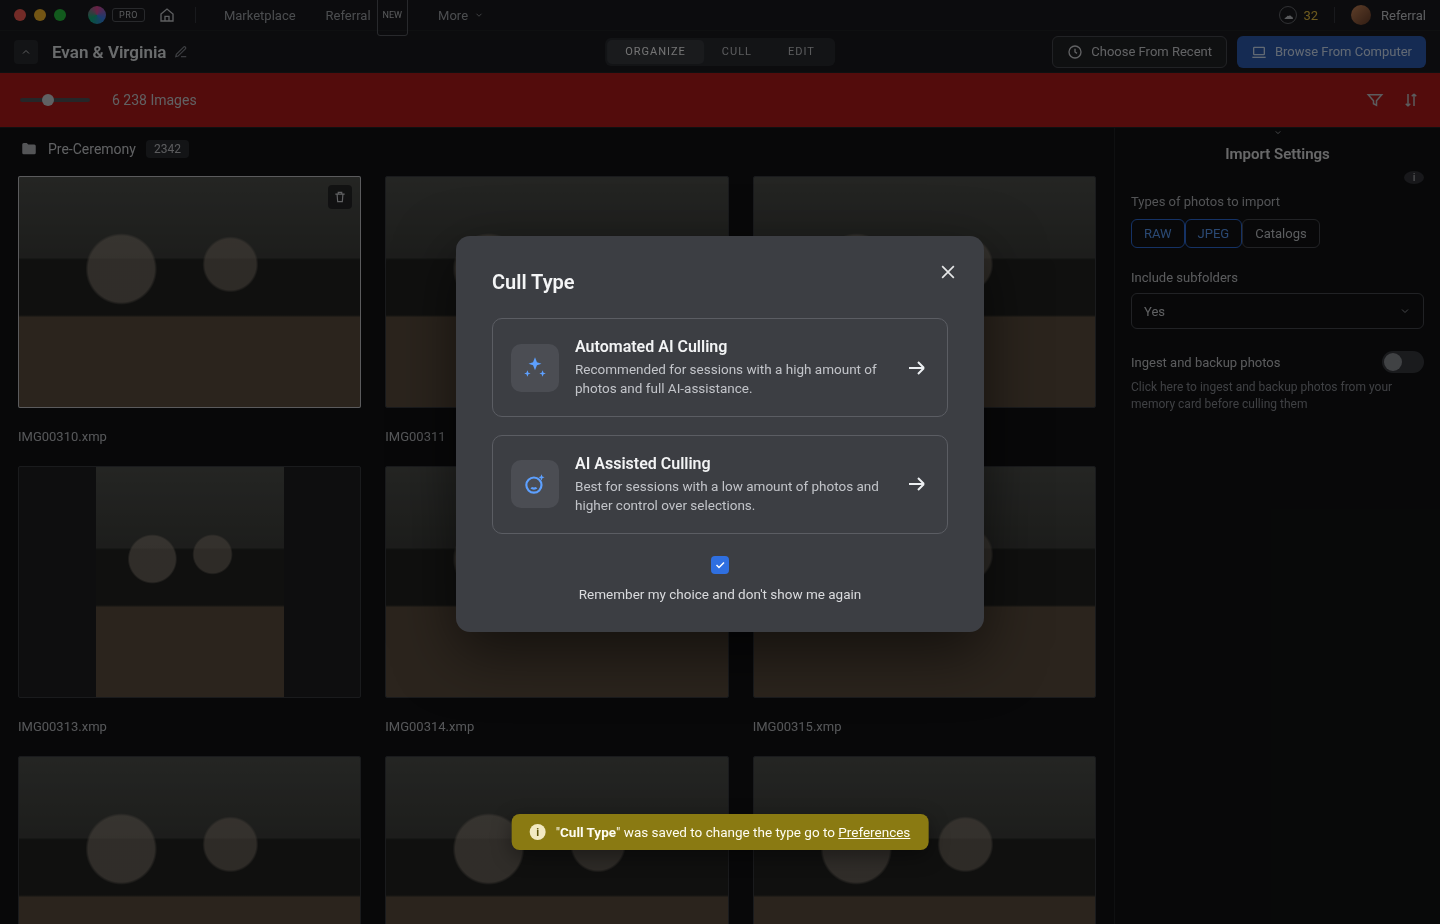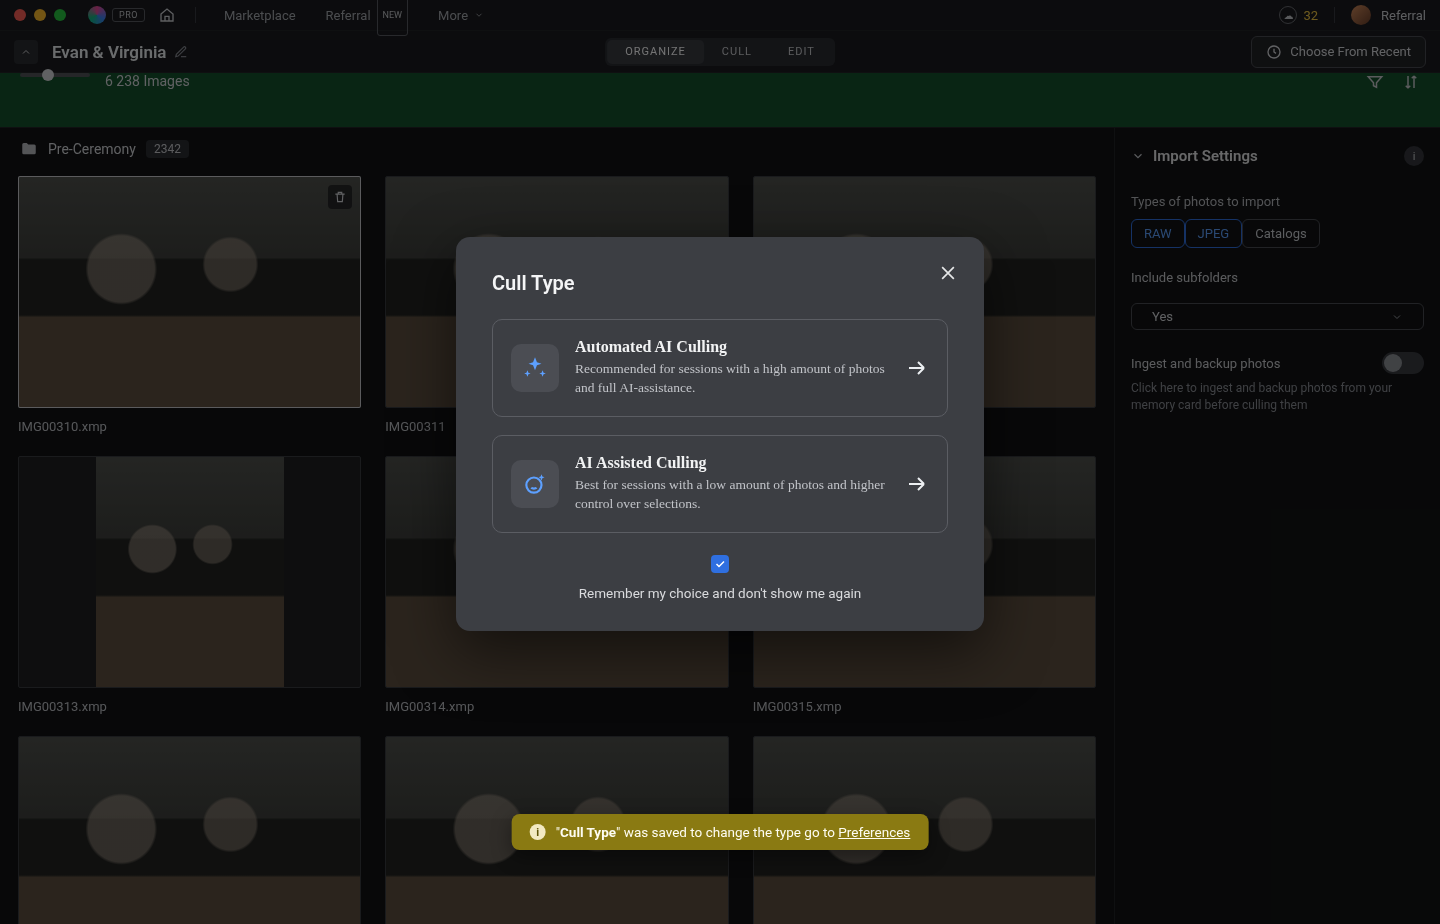--- a/index.html
+++ b/index.html
@@ -34,21 +34,21 @@
   .proj-title { font-size: 17px; font-weight: 600; color: #eceff2; display:flex; align-items:center; gap:8px; }
   .edit-icon { color: #8a8d95; }
   .tabbar { position: absolute; left: 50%; transform: translateX(-50%); display: flex; background: #2b2d32; border-radius: 6px; padding: 2px; height: 28px; }
   .tabbtn { font-size: 11px; letter-spacing: 1px; color: #c9cbcf; padding: 0 18px; display:flex; align-items:center; border-radius: 5px; }
   .tabbtn.active { background: #3a3c42; color: #fff; }
   .hdr-right { margin-left: auto; display: flex; gap: 10px; }
   .btn-outline { font-size: 13px; color: #d8dade; padding: 7px 14px; border: 1px solid #4a4c52; border-radius: 6px; display:flex; align-items:center; gap:8px; background: #232427; }
   .btn-primary { font-size: 13px; color: #d8e8ff; padding: 7px 14px; border-radius: 6px; background: #2f5fb8; display:flex; align-items:center; gap:8px; }
 
   
-  .secbar { height: 56px; display:flex; align-items:flex-start; padding: 0 20px; gap: 15px; background: #14532d; border-top: 1px solid #232427; border-bottom: 1px solid #232427; }
+  .secbar { height: 56px; display:flex; align-items:center; padding: 0 20px; gap: 22px; background: #b91c1c; border-top: 1px solid #232427; border-bottom: 1px solid #232427; }
   .slider { position: relative; width: 70px; height: 4px; background: #52545a; border-radius: 2px; }
   .slider-thumb { position: absolute; top: -4px; width: 12px; height: 12px; background: #d5d7db; border-radius: 50%; left: 22px; }
   .img-count { font-size: 14px; color: #d5d7db; }
   .secbar-right { margin-left: auto; display:flex; gap: 18px; color:#c9cbcf; }
 
   
   .main { display:flex; height: calc(924px - 30px - 42px - 56px); }
   .grid-area { flex: 1; overflow: hidden; padding: 0 0 0 0; }
   .folder-row { display:flex; align-items:center; gap: 10px; padding: 12px 20px; }
   .folder-icon { color:#babcc2; }
@@ -59,47 +59,47 @@
   .thumb { width: 100%; height: 232px; border: 1px solid #3a3c42; border-radius: 2px; display:flex; align-items:center; justify-content:center; position:relative; overflow:hidden; background:#1f2023; }
   .thumb.selected { outline: 2px solid #c9cbcf; outline-offset: -2px; }
   .trash-ic { position:absolute; top:8px; right:8px; width:24px; height:24px; border-radius:4px; background:rgba(30,30,32,.8); color:#d5d7db; display:flex; align-items:center; justify-content:center; }
   .ph-img { width: 100%; height: 100%; background:
      radial-gradient(circle at 30% 40%, rgba(230,200,170,.55) 0 12%, transparent 13%),
      radial-gradient(circle at 62% 38%, rgba(220,190,160,.55) 0 10%, transparent 11%),
      linear-gradient(180deg, #6b6f66 0%, #55584f 35%, #2f312c 36%, #2f312c 60%, #8a6b46 61%, #8a6b46 100%);
      filter: saturate(.6) brightness(.75);
   }
   .ph-img.portrait { width: 55%; margin: 0 auto; }
-  .thumb-label { font-size: 13px; color:#bfc1c6; margin-top: 11px; }
+  .thumb-label { font-size: 13px; color:#bfc1c6; margin-top: 21px; }
 
   
   .sidepanel { width: 326px; border-left: 1px solid #232427; padding: 0 16px; }
-  .sp-header { display:flex; align-items:center; gap:8px; height:56px; border-bottom: 0; }
+  .sp-header { display:flex; align-items:center; gap:8px; height:56px; border-bottom: 0; flex-direction: column; }
   .sp-title { font-size: 15px; font-weight: 600; color:#e6e7e8; }
   .sp-i { margin-left:auto; width:20px; height:20px; border-radius:50%; background:#35373c; color:#c9cbcf; font-size:11px; display:flex; align-items:center; justify-content:center; }
   .sp-section-title { font-size: 13px; color:#b6b8bd; margin-top: 10px; }
   .chips { display:flex; gap:0; margin-top:10px; }
   .chip { font-size:13px; padding: 6px 12px; border:1px solid #4a4c52; border-radius:6px; color:#cbced3; }
   .chip.selected { border-color:#2f6fe0; color:#5ea1ff; }
   .sp-label { font-size:13px; color:#c9cbcf; margin-top:22px; }
-  .select { margin-top:18px; border:1px solid #4a4c52; border-radius:6px; height:27px; display:flex; align-items:center; padding:0 20px; color:#d5d7db; font-size:13px; justify-content:space-between; }
+  .select { margin-top:8px; border:1px solid #4a4c52; border-radius:6px; height:36px; display:flex; align-items:center; padding:0 12px; color:#d5d7db; font-size:13px; justify-content:space-between; }
   .toggle-row { display:flex; align-items:center; justify-content:space-between; margin-top:22px; }
   .toggle { width:42px; height:22px; background:#3a3c42; border-radius:12px; position:relative; }
   .toggle-knob { position:absolute; top:2px; left:2px; width:18px; height:18px; background:#8f9298; border-radius:50%; }
   .sp-help { font-size:12px; color:#8c8f96; margin-top:6px; line-height:1.4; }
 
   
   .modal-wrap { position:absolute; inset:0; z-index:100; display:flex; align-items:center; justify-content:center; pointer-events:none; }
   .modal { width: 528px; background:#3c3e43; border-radius:14px; padding: 34px 36px 30px; pointer-events:auto; box-shadow: 0 20px 60px rgba(0,0,0,.55); position:relative; top:-28px; }
   .modal-title { font-size:20px; font-weight:600; color:#f4f5f6; }
   .modal-close { position:absolute; top:26px; right:26px; color:#e6e7e8; }
   .option { margin-top:24px; border:1px solid #5b5d63; border-radius:10px; padding:18px 18px; display:flex; align-items:center; gap:16px; }
   .option + .option { margin-top:18px; }
   .opt-icon { width:48px; height:48px; border-radius:10px; background:#4b4d53; display:flex; align-items:center; justify-content:center; color:#5da0ff; flex-shrink:0; }
-  .opt-text { flex:1;font-family:Liberation Serif, serif; }
+  .opt-text { flex:1; }
   .opt-title { font-size:16px; font-weight:600; color:#f2f3f4; }
   .opt-desc { font-size:13.5px; color:#c2c4c9; margin-top:4px; line-height:1.4; }
   .opt-arrow { color:#eceff2; }
   .remember { display:flex; align-items:center; gap:12px; margin-top:22px;flex-direction:column; }
   .checkbox { width:18px; height:18px; border-radius:4px; background:#2f6fe0; display:flex; align-items:center; justify-content:center; color:#fff; }
   .remember-label { font-size:13.5px; color:#dadbde; }
 
   
   .toast { position:absolute; z-index:120; left:50%; transform:translateX(-50%); bottom:74px; background:#8a7a12; color:#fefdf2; padding:10px 18px; border-radius:8px; font-size:13.5px; display:flex; align-items:center; gap:10px; box-shadow: 0 6px 20px rgba(0,0,0,.4); }
   .toast-ic { width:16px; height:16px; border-radius:50%; background:#f2e9c2; color:#5e5306; display:flex; align-items:center; justify-content:center; font-size:11px; font-weight:700; }
@@ -180,20 +180,27 @@
           <span>EDIT</span>
         </div>
     </div>
     <div class="hdr-right">
       <div class="btn-outline">
         <svg width="16" height="16" viewBox="0 0 24 24" fill="none" stroke="currentColor" stroke-width="2">
             <circle cx="12" cy="12" r="9"></circle>
             <path d="M12 7v5l3 2"></path>
           </svg>
         <span>Choose From Recent</span>
+      </div>
+      <div class="btn-primary">
+        <svg width="16" height="16" viewBox="0 0 24 24" fill="none" stroke="currentColor" stroke-width="2">
+            <rect x="4" y="5" width="16" height="11" rx="1"></rect>
+            <path d="M2 20h20"></path>
+          </svg>
+        <span>Browse From Computer</span>
       </div>
     </div>
   </div>
 
   <div class="secbar">
     <div class="slider">
         <div class="slider-thumb"></div>
       </div>
     <span class="img-count">6 238 Images</span>
     <div class="secbar-right">

